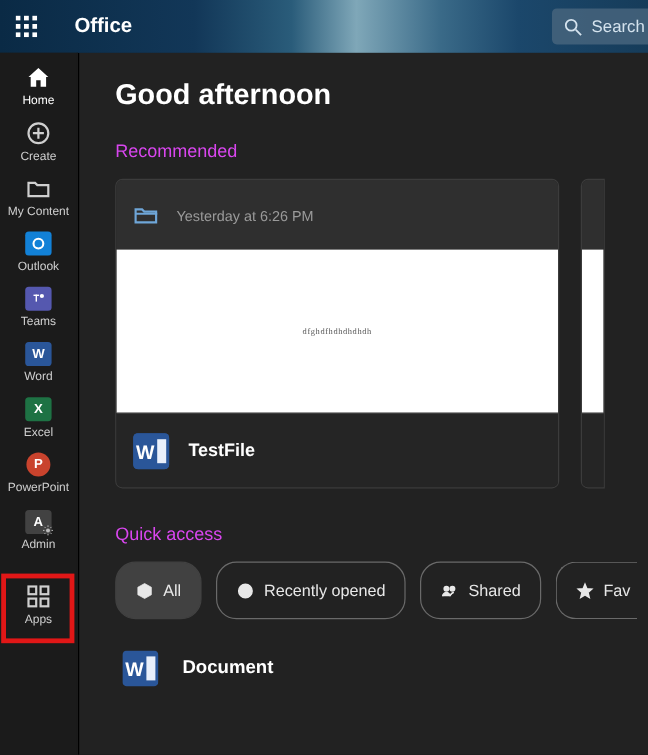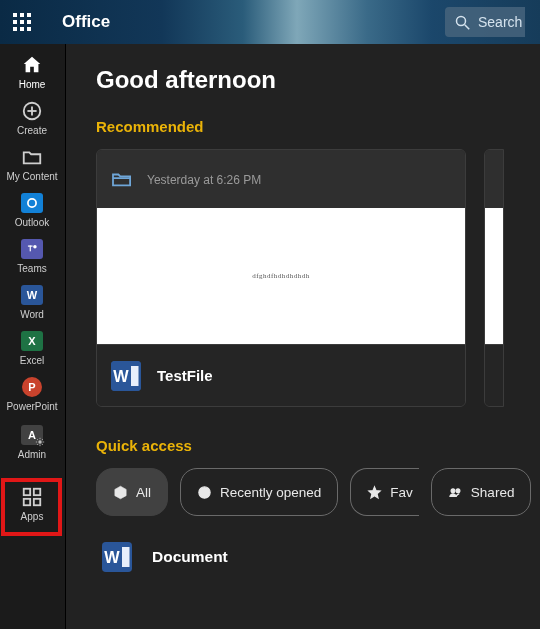--- a/index.html
+++ b/index.html
@@ -16,21 +16,21 @@
     color: #fff;
   }
   .waffle {
     width: 44px; height: 44px;
     display: flex; align-items: center; justify-content: center;
     cursor: pointer;
   }
   .waffle svg { width: 18px; height: 18px; fill: #fff; }
   .brand { font-weight: 600; font-size: 17px; margin-left: 18px; }
   .search {
-    position: absolute; right: 15px; top: 7px;
+    position: absolute; right: 0; top: 7px;
     height: 30px; width: 80px;
     background: rgba(70,100,125,0.85);
     border-radius: 4px 0 0 4px;
     display: flex; align-items: center;
     padding-left: 10px;
     color: #d5e3ee;
     font-size: 14px;
     overflow: hidden;
   }
   .search svg { width: 15px; height: 15px; stroke: #d5e3ee; fill: none; stroke-width: 2; margin-right: 8px; flex-shrink: 0; }
@@ -80,21 +80,21 @@
   .red-box {
     border: 4px solid #e11717;
     position: absolute;
   }
 
   .main {
     flex: 1; background: #222; padding: 22px 0 0 30px; overflow: hidden;
     border-left: 1px solid #000;
   }
   .greet { font-size: 24px; font-weight: 600; margin-bottom: 24px; color: #fff; }
-  .sect { font-size: 15px; font-weight: 700; margin-bottom: 14px; color: #eab308; }
+  .sect { font-size: 15px; font-weight: 400; margin-bottom: 14px; color: #d946ef; }
 
   .rec-row { display: flex; gap: 18px; }
   .card {
     width: 370px;
     border-radius: 6px;
     overflow: hidden;
     border: 1px solid #3c3c3c;
     background: #252525;
   }
   .card.peek { width: 20px; border-radius: 6px 0 0 6px; }
@@ -331,34 +331,34 @@
               </svg>
             <span>All</span>
           </div>
           <div class="pill">
             <svg viewBox="0 0 24 24" fill="none" stroke="#e8e8e8" stroke-width="2">
                 <circle cx="12" cy="12" r="9"></circle>
                 <path d="M12 7v5l4 2"></path>
               </svg>
             <span>Recently opened</span>
           </div>
-          <div class="pill cut">
-            <svg viewBox="0 0 24 24" fill="none" stroke="#e8e8e8" stroke-width="2">
-                <path d="M12 3l2.5 6 6.5.5-5 4.5 1.6 6.5L12 17l-5.6 3.5L8 14 3 9.5l6.5-.5z"></path>
-              </svg>
-            <span>Fav</span>
-          </div>
           <div class="pill">
             <svg viewBox="0 0 24 24" fill="none" stroke="#e8e8e8" stroke-width="2">
                 <circle cx="8" cy="9" r="3"></circle>
                 <circle cx="16" cy="9" r="3"></circle>
                 <path d="M3 19c0-3 3-5 5-5s5 2 5 5M13 19c0-3 3-5 5-5"></path>
               </svg>
             <span>Shared</span>
           </div>
+          <div class="pill cut">
+            <svg viewBox="0 0 24 24" fill="none" stroke="#e8e8e8" stroke-width="2">
+                <path d="M12 3l2.5 6 6.5.5-5 4.5 1.6 6.5L12 17l-5.6 3.5L8 14 3 9.5l6.5-.5z"></path>
+              </svg>
+            <span>Fav</span>
+          </div>
         </div>
 
         <div class="doclist">
           <svg viewBox="0 0 24 24" width="30" height="30">
               <rect x="0" y="0" width="24" height="24" rx="3" fill="#2a5699"></rect>
               <rect x="16" y="4" width="6" height="16" fill="#e8effb"></rect>
               <text x="8" y="17" font-size="13" font-weight="700" fill="#fff" text-anchor="middle" font-family="Segoe UI,Arial">W</text>
             </svg>
           <div class="dn">Document</div>
         </div>

